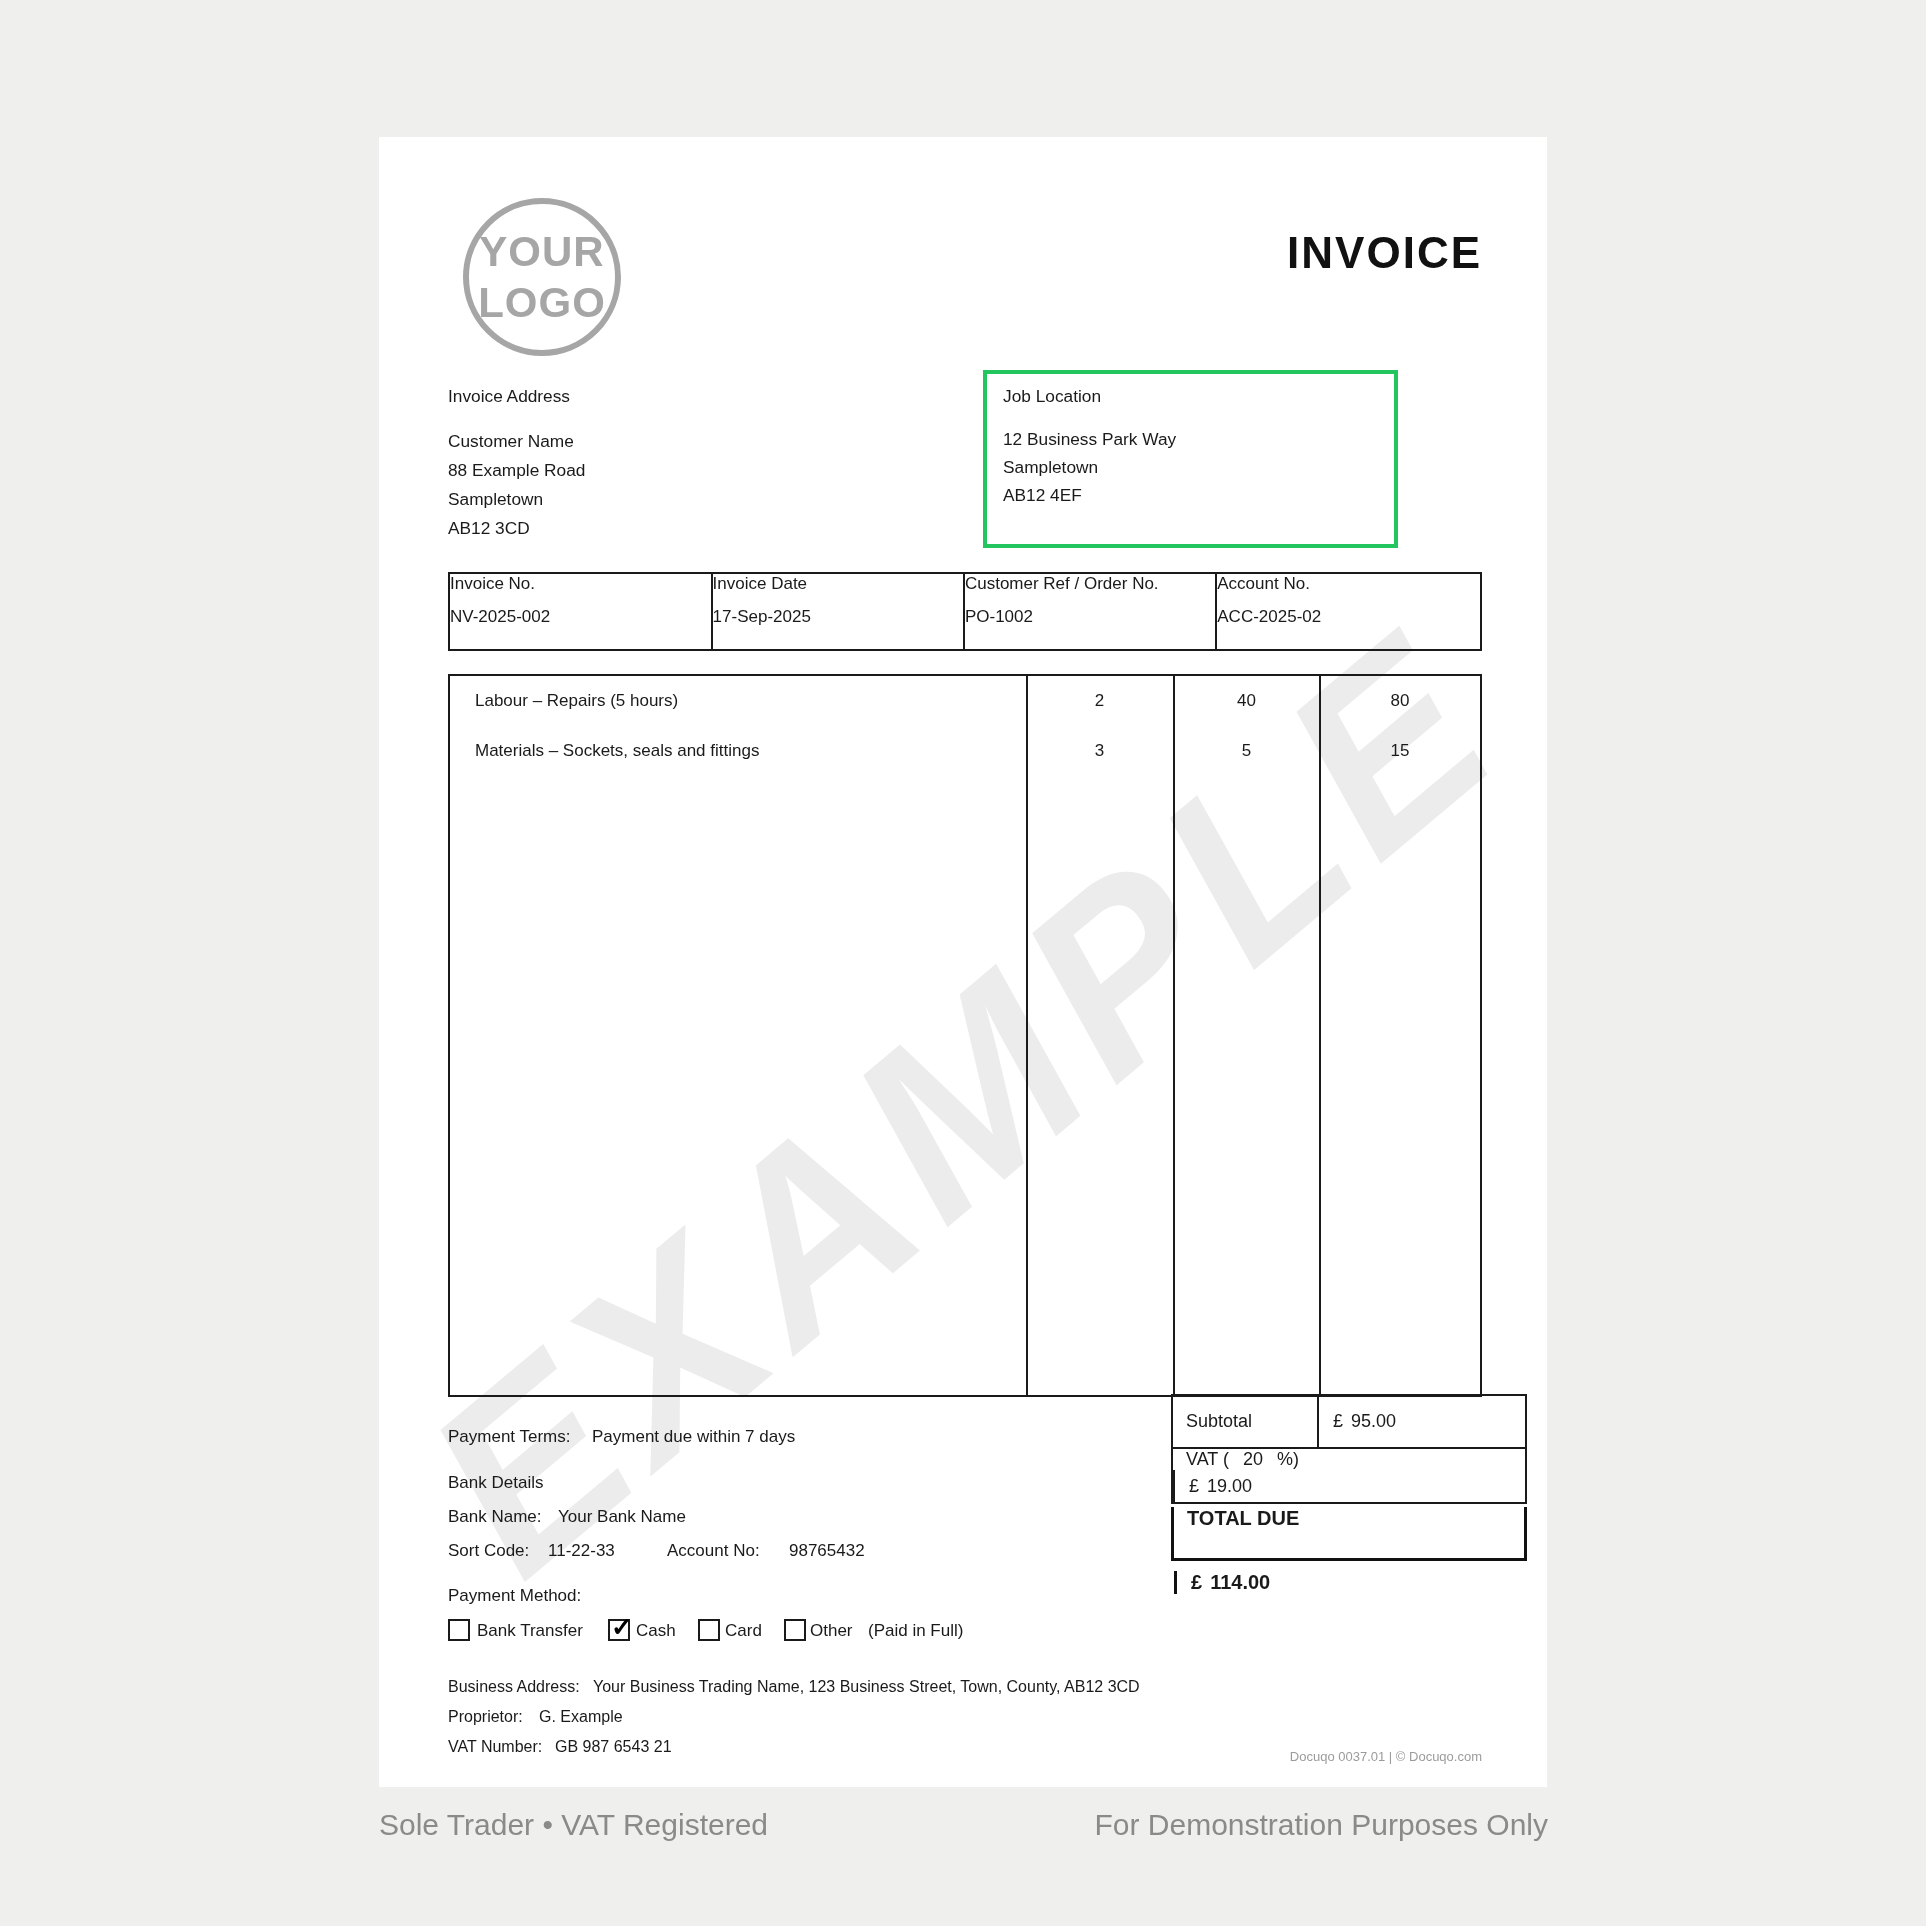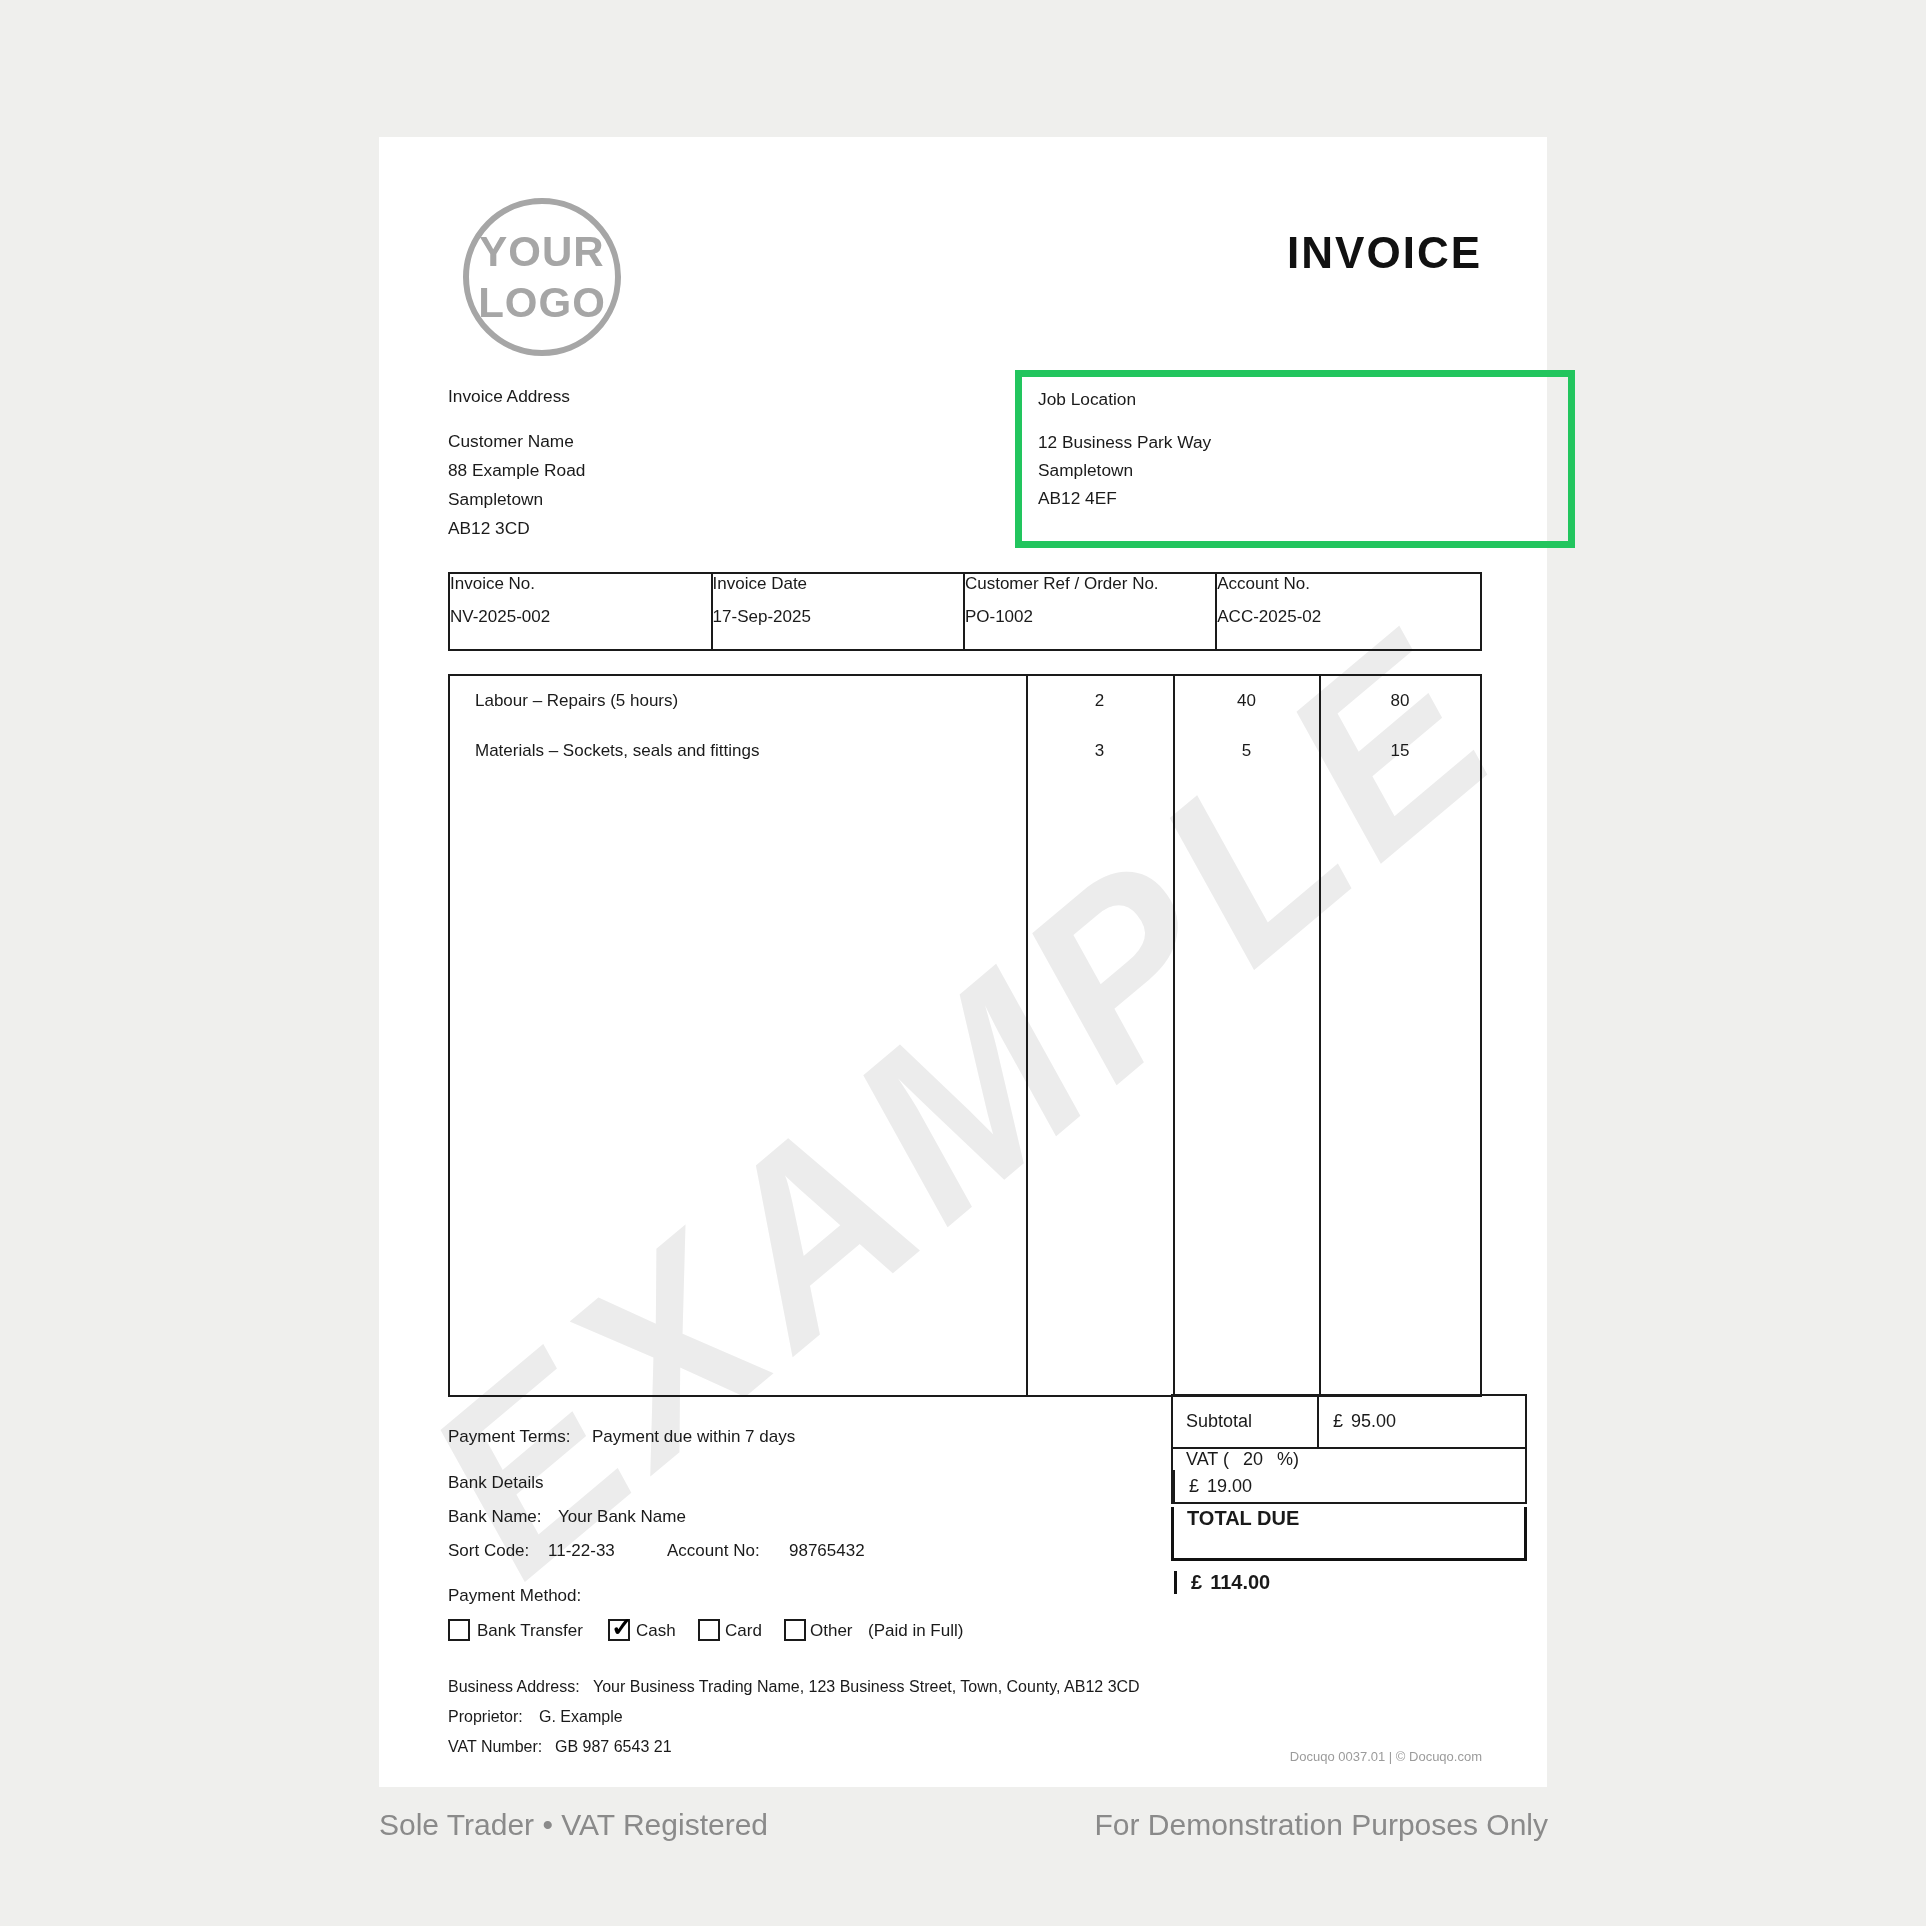--- a/index.html
+++ b/index.html
@@ -30,23 +30,23 @@
   }
   .invoice-title {
     position:absolute; right:65px; top:92px;
     font-size:44px; line-height:48px; font-weight:bold; letter-spacing:2px; color:#111;
   }
   
   .invoice-address { position:absolute; left:69px; top:249px; font-size:17.3px; }
   .invoice-address .addr-label { margin-bottom:20px; }
   .invoice-address .addr-line { line-height:29px; }
   .job-location-box {
-    position:absolute; left:636px; top:233px;
-    width:560px; height:178px;
-    border:7px solid #22c55e;
+    position:absolute; left:604px; top:233px;
+    width:415px; height:178px;
+    border:4px solid #22c55e;
     padding:12px 16px;
     font-size:17.3px;
   }
   .job-location-box .addr-label { margin-bottom:18px; }
   .job-location-box .addr-line { line-height:28px; }
   
   .info-table {
     position:absolute; left:69px; top:435px;
     width:1034px; height:79px;
     border:2px solid #1a1a1a;

